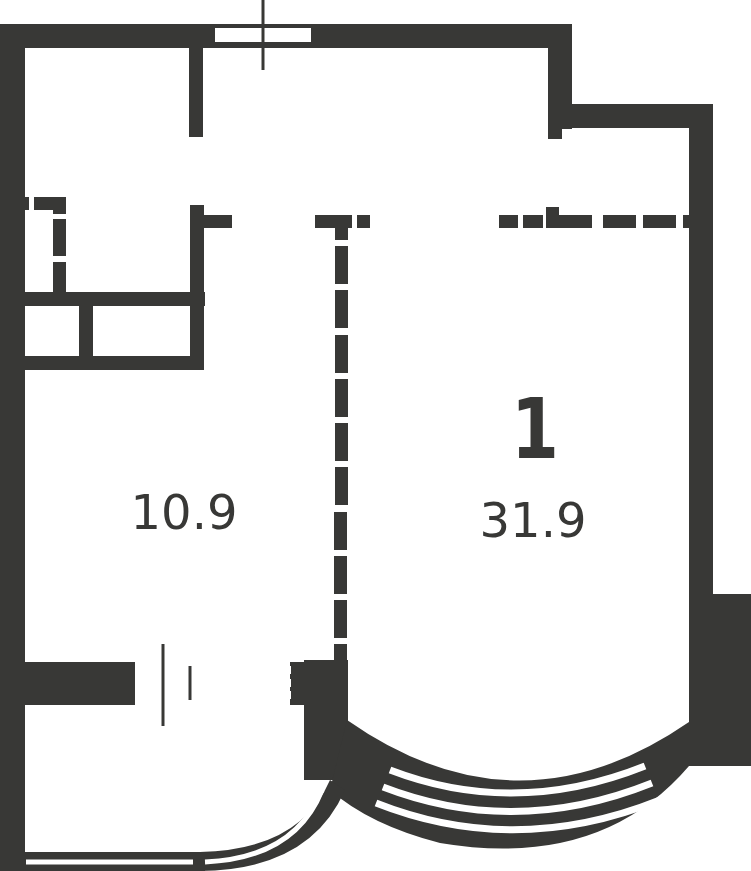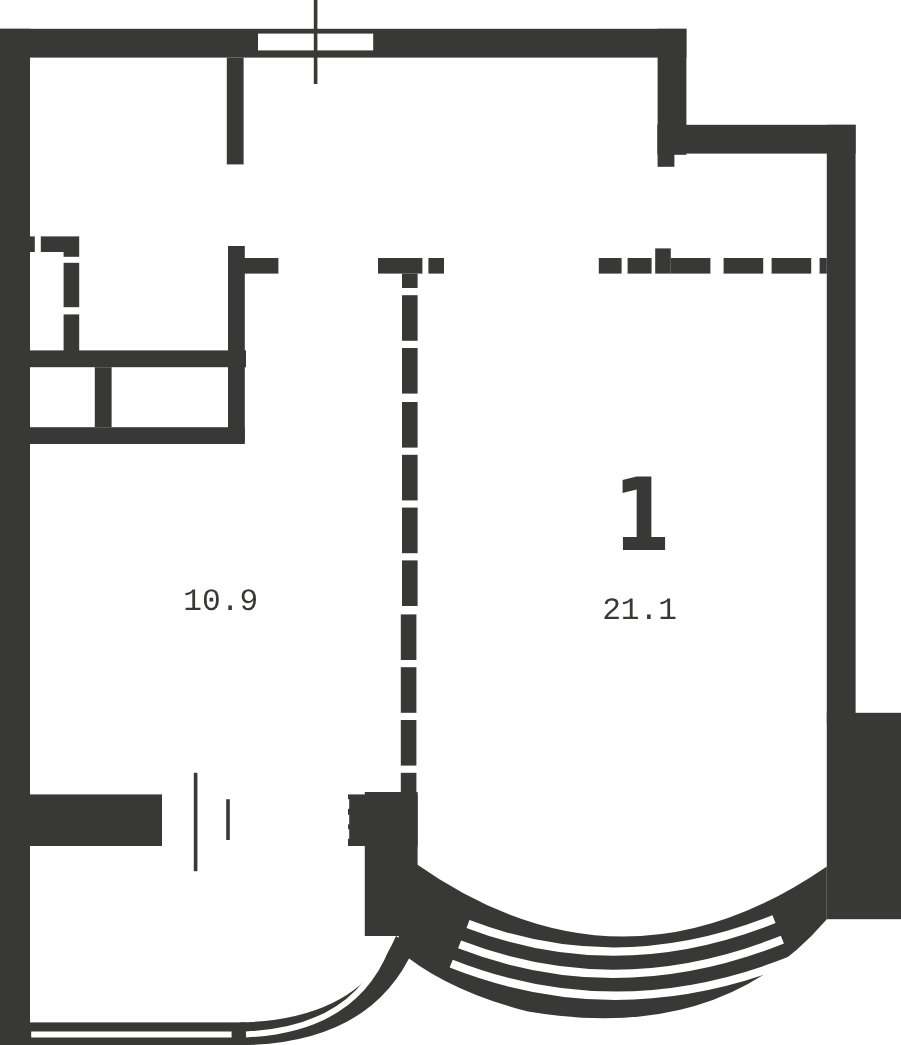--- a/index.html
+++ b/index.html
@@ -1,20 +1,20 @@
 <!DOCTYPE html>
 <html><head>
   <meta charset="utf-8">
   <style>
     html, body { margin: 0; padding: 0; background: #ffffff; }
     body { width: 751px; height: 871px; overflow: hidden; position: relative; font-family: "DejaVu Sans", sans-serif; }
     #plan { position: absolute; left: 0; top: 0; }
     .label { position: absolute; color: #383836; font-family: "DejaVu Sans", sans-serif; white-space: nowrap; }
     .room-num { font-size: 84px; font-weight: bold; line-height: 1; transform: translateX(-50%) scaleX(0.82); }
-    .area { font-size: 26px; line-height: 1; transform: translateX(-50%); font-family: Liberation Mono, monospace; }
+    .area { font-size: 48px; line-height: 1; transform: translateX(-50%); }
   </style>
 </head>
 <body>
 
 <svg id="plan" width="751" height="871" viewBox="0 0 751 871" xmlns="http://www.w3.org/2000/svg">
   <g fill="#383836">
 
     <rect x="0" y="24" width="572" height="24"></rect>
 
     <rect x="0" y="24" width="25" height="847"></rect>
@@ -96,14 +96,14 @@
     <path d="M376,803 Q515,858 660,800"></path>
   </g>
 
   <g fill="none" stroke="#ffffff" stroke-width="5">
     <line x1="26" y1="862" x2="193" y2="862"></line>
     <path d="M205,862 Q295,858 322,790"></path>
   </g>
 </svg>
 
 <div class="label room-num" style="left:535px; top:387px;">1</div>
-<div class="label area" style="left:533px; top:496px;">21.1</div>
+<div class="label area" style="left:533px; top:496px;">31.9</div>
 <div class="label area" style="left:184px; top:488px;">10.9</div>
 
 </body></html>

